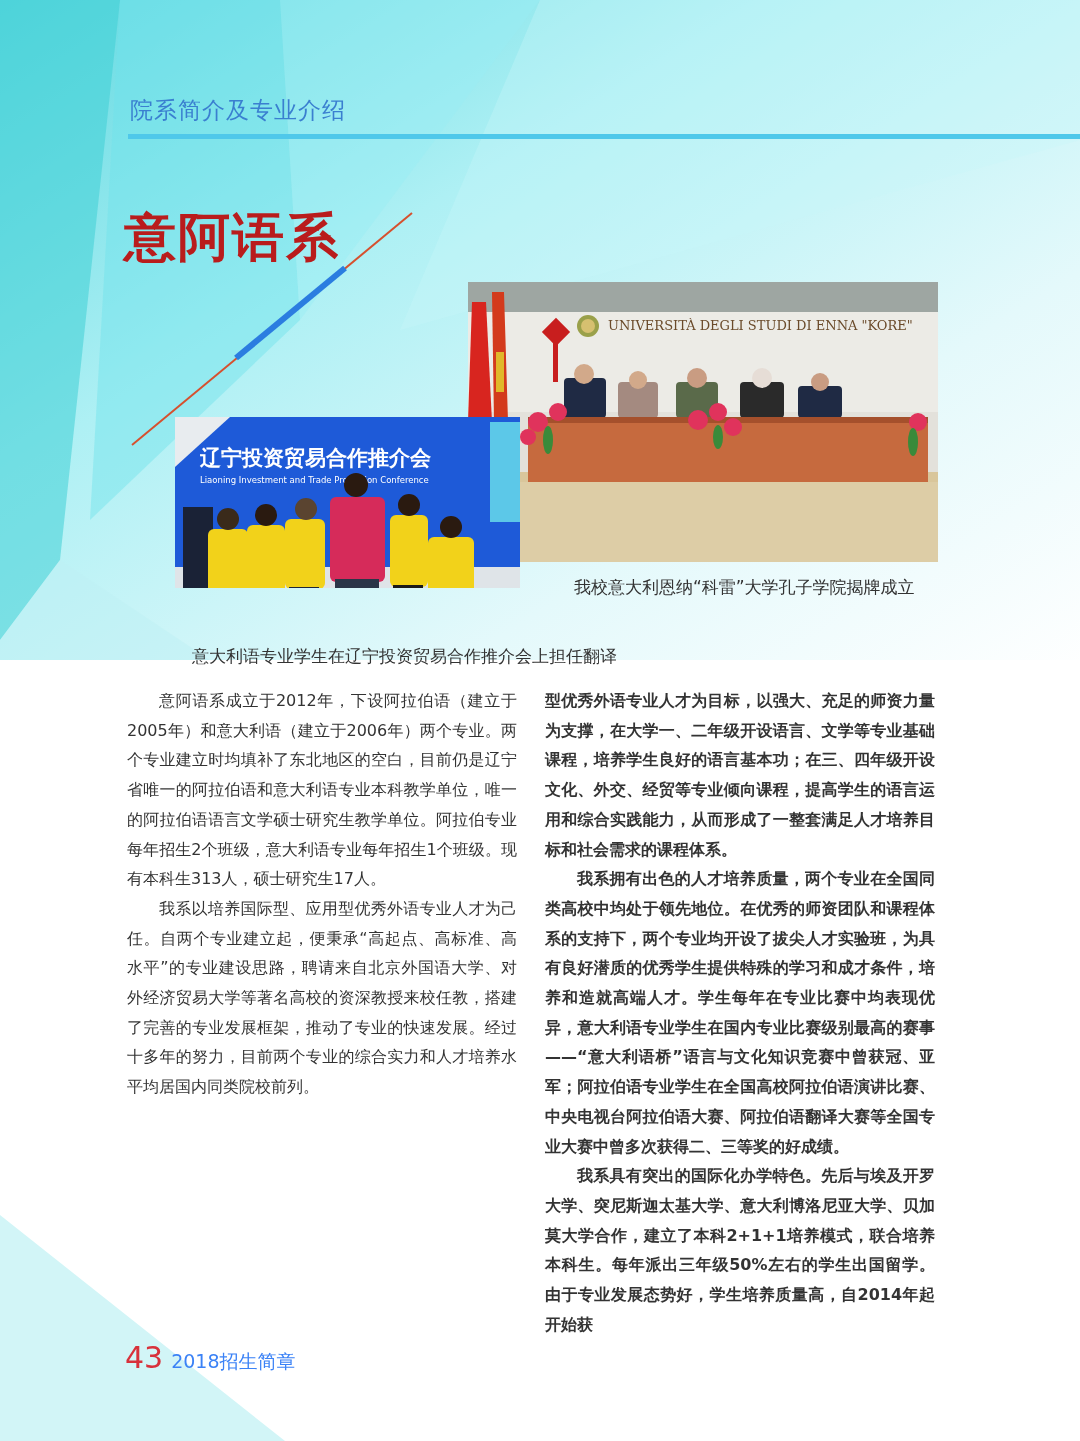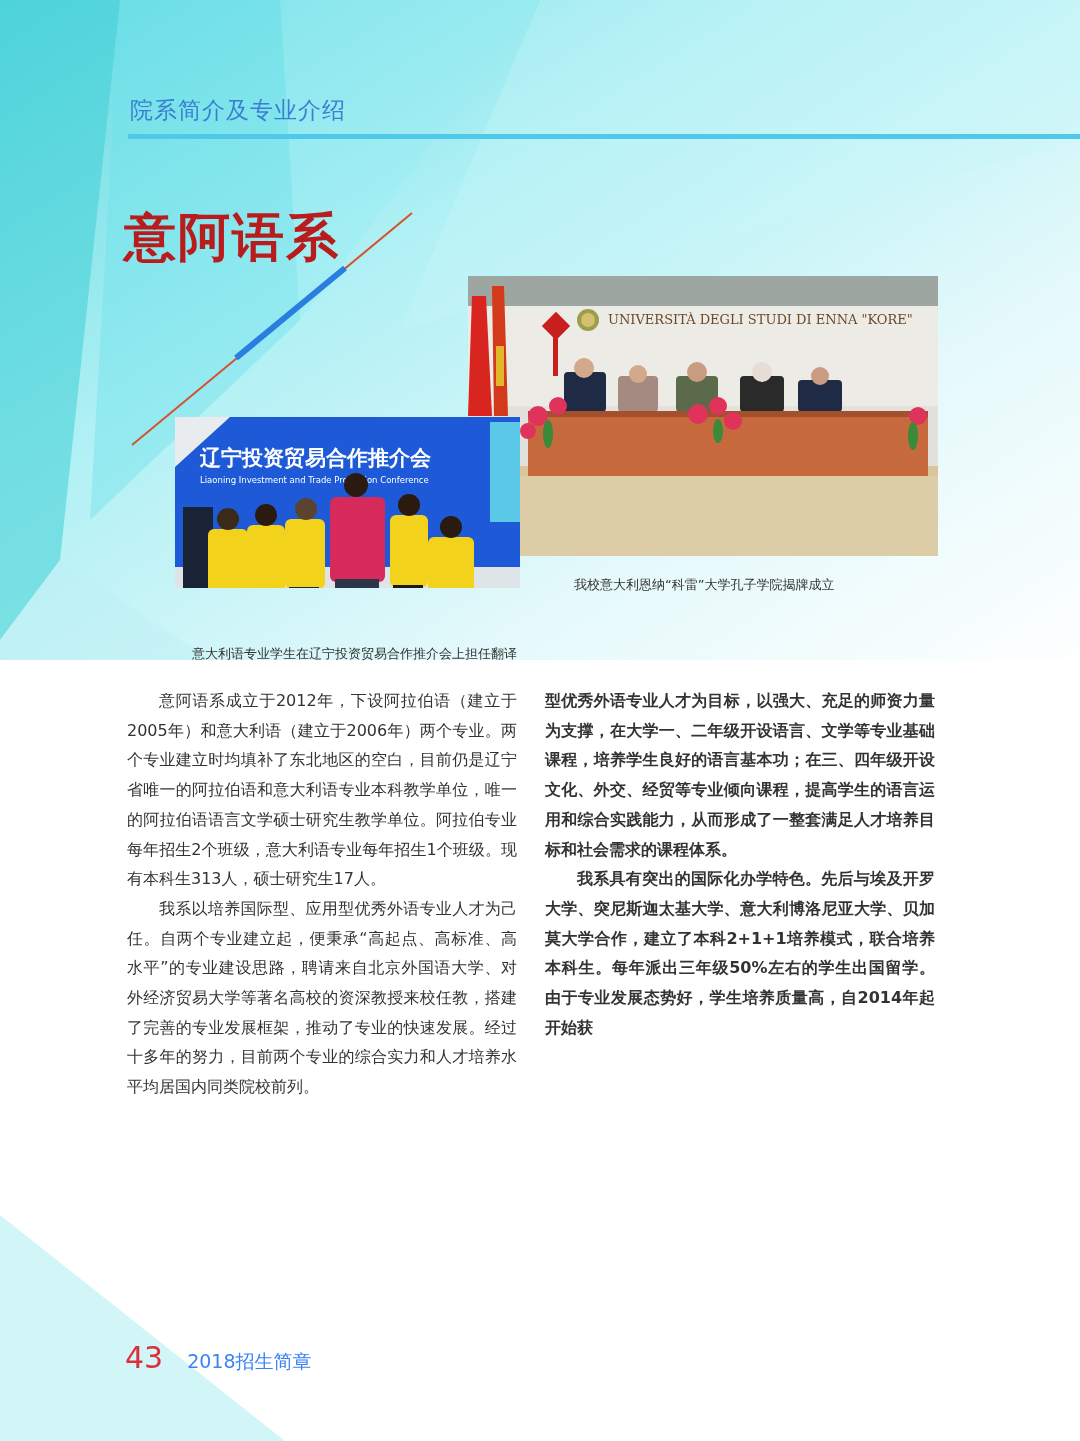--- a/index.html
+++ b/index.html
@@ -18,34 +18,34 @@
       position: absolute; left: 128px; top: 134px; width: 952px; height: 5px;
       background: #4fc8ea; z-index: 2;
     }
     .dept-title {
       position: absolute; left: 124px; top: 205px; z-index: 2;
       font-size: 52px; font-weight: bold; color: #b91c1c; letter-spacing: 2px;
       line-height: 64px;
     }
     .deco-line { position: absolute; left: 0; top: 0; z-index: 3; }
     .photo { position: absolute; overflow: hidden; z-index: 4; }
-    .photo-enna { left: 468px; top: 276px; width: 470px; height: 328px; z-index: 4; }
+    .photo-enna { left: 468px; top: 282px; width: 470px; height: 328px; z-index: 4; }
     .photo-liaoning { left: 175px; top: 417px; width: 345px; height: 171px; z-index: 5; }
-    .caption { position: absolute; font-size: 13px; color: #333; z-index: 2; white-space: nowrap; }
+    .caption { position: absolute; font-size: 17px; color: #333; z-index: 2; white-space: nowrap; }
     .caption-enna { left: 574px; top: 576px; }
     .caption-liaoning { left: 192px; top: 645px; }
     .column {
       position: absolute; z-index: 2; width: 390px;
       font-size: 16px; line-height: 29.7px; color: #333; text-align: justify;
     }
     .column p { margin: 0; text-indent: 2em; }
     .column p.cont { text-indent: 0; }
     .col-left { left: 127px; top: 686px; }
     .col-right { left: 545px; top: 686px; font-weight: bold; }
-    .footer { position: absolute; left: 125px; top: 1340px; z-index: 2; display: flex; align-items: baseline; gap: 24px; }
+    .footer { position: absolute; left: 125px; top: 1340px; z-index: 2; display: flex; align-items: baseline; gap: 8px; }
     .page-num { font-size: 30px; color: #d8313b; }
     .footer-text { font-size: 19px; color: #3b82f6; }
   </style>
 </head>
 <body>
 
 <svg class="bg-layer" width="1080" height="1441" viewBox="0 0 1080 1441">
   <defs>
     <linearGradient id="topGrad" x1="0" y1="0" x2="1" y2="1">
       <stop offset="0" stop-color="#5fd8e0"></stop>
@@ -153,19 +153,20 @@
 <div class="caption caption-enna">我校意大利恩纳“科雷”大学孔子学院揭牌成立</div>
 <div class="caption caption-liaoning">意大利语专业学生在辽宁投资贸易合作推介会上担任翻译</div>
 
 <div class="column col-left">
   <p>意阿语系成立于2012年，下设阿拉伯语（建立于2005年）和意大利语（建立于2006年）两个专业。两个专业建立时均填补了东北地区的空白，目前仍是辽宁省唯一的阿拉伯语和意大利语专业本科教学单位，唯一的阿拉伯语语言文学硕士研究生教学单位。阿拉伯专业每年招生2个班级，意大利语专业每年招生1个班级。现有本科生313人，硕士研究生17人。</p>
   <p>我系以培养国际型、应用型优秀外语专业人才为己任。自两个专业建立起，便秉承“高起点、高标准、高水平”的专业建设思路，聘请来自北京外国语大学、对外经济贸易大学等著名高校的资深教授来校任教，搭建了完善的专业发展框架，推动了专业的快速发展。经过十多年的努力，目前两个专业的综合实力和人才培养水平均居国内同类院校前列。</p>
 </div>
 
 <div class="column col-right">
   <p class="cont">型优秀外语专业人才为目标，以强大、充足的师资力量为支撑，在大学一、二年级开设语言、文学等专业基础课程，培养学生良好的语言基本功；在三、四年级开设文化、外交、经贸等专业倾向课程，提高学生的语言运用和综合实践能力，从而形成了一整套满足人才培养目标和社会需求的课程体系。</p>
+  <p>我系拥有出色的人才培养质量，两个专业在全国同类高校中均处于领先地位。在优秀的师资团队和课程体系的支持下，两个专业均开设了拔尖人才实验班，为具有良好潜质的优秀学生提供特殊的学习和成才条件，培养和造就高端人才。学生每年在专业比赛中均表现优异，意大利语专业学生在国内专业比赛级别最高的赛事——“意大利语桥”语言与文化知识竞赛中曾获冠、亚军；阿拉伯语专业学生在全国高校阿拉伯语演讲比赛、中央电视台阿拉伯语大赛、阿拉伯语翻译大赛等全国专业大赛中曾多次获得二、三等奖的好成绩。</p>
   <p>我系具有突出的国际化办学特色。先后与埃及开罗大学、突尼斯迦太基大学、意大利博洛尼亚大学、贝加莫大学合作，建立了本科2+1+1培养模式，联合培养本科生。每年派出三年级50%左右的学生出国留学。由于专业发展态势好，学生培养质量高，自2014年起开始获</p>
 </div>
 
 <div class="footer">
   <span class="page-num">43</span>
   <span class="footer-text">2018招生简章</span>
 </div>
 
 </body></html>

